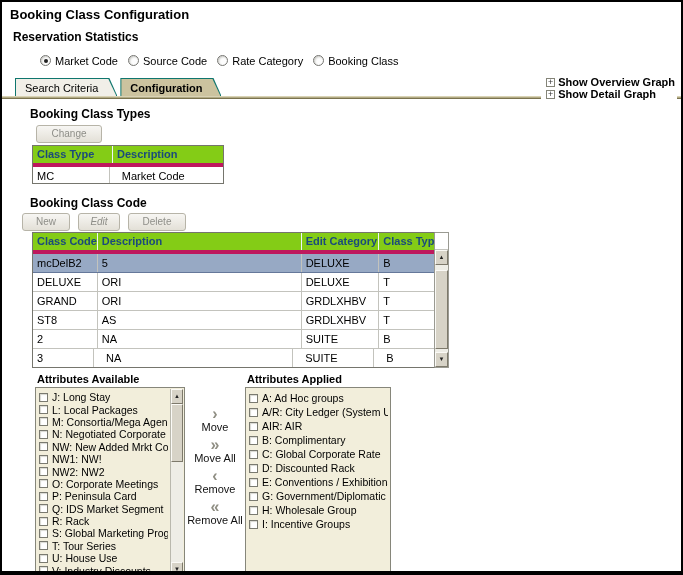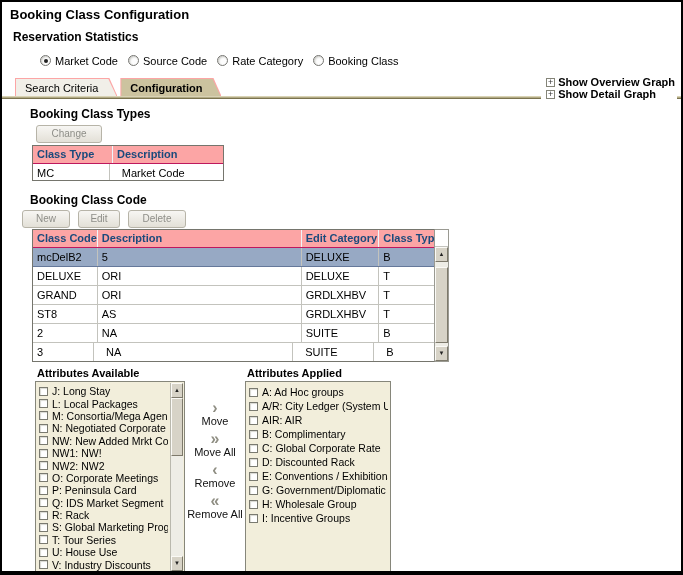--- a/index.html
+++ b/index.html
@@ -19,21 +19,21 @@
   .radio-row{margin:10px 0 0 38px;display:flex;align-items:center;gap:10px;height:13px;}
   .radio-opt{display:flex;align-items:center;gap:4px;cursor:default;}
   .radio{width:11px;height:11px;border-radius:50%;border:1px solid #767672;
          background:#fdfdfd;box-shadow:inset 1px 1px 2px #c9c9c4;position:relative;flex:none;}
   .radio.checked::after{content:"";position:absolute;left:3px;top:3px;width:4px;height:4px;
          border-radius:50%;background:#222;}
 
   
   .tabstrip{position:relative;margin-top:11px;height:21px;}
   .tabs{display:flex;gap:3px;margin-left:13px;height:18px;}
-  .tab{position:relative;height:18px;background:#fca5a5;
+  .tab{position:relative;height:18px;background:#0f766e;
        clip-path:polygon(0 0,calc(100% - 8px) 0,100% 100%,0 100%);
        padding:1px 1px 0 1px;cursor:default;}
   .tab-in{height:100%;display:flex;align-items:center;
        clip-path:polygon(0 0,calc(100% - 8px) 0,100% 100%,0 100%);
        background:#f1efe8;padding:0 18px 0 9px;white-space:nowrap;}
   .tab.active .tab-in{background:#ccc39f;font-weight:bold;}
   .strip-line{position:absolute;left:0;right:0;bottom:0;height:3px;
        background:#b2aa85;border-top:1px solid #d8d2b4;border-bottom:1px solid #7b744f;}
   .graph-links{position:absolute;right:4px;top:-3px;background:#fff;padding:1px 2px 2px 5px;z-index:2;}
   .graph-link{display:flex;align-items:center;gap:3px;font-weight:bold;height:12px;cursor:default;}
@@ -41,26 +41,26 @@
        font-size:9px;line-height:7px;text-align:center;color:#3a3a3a;font-weight:normal;}
 
   
   .heading{font-size:12px;font-weight:bold;margin:8px 0 0 28px;}
   .heading.second{margin-top:12px;}
   .btn{display:inline-block;font-family:inherit;font-size:10px;color:#8e8e88;
        background:linear-gradient(#f7f6f3,#e3e0d7);border:1px solid #b7b4a8;border-radius:3px;
        padding:2px 0 3px 0;text-align:center;height:18px;cursor:default;}
   .btn-change{width:66px;margin:4px 0 0 34px;}
   .btnrow{margin:3px 0 0 20px;display:flex;gap:8px;}
-  .btn-new{width:48px;} .btn-edit{width:42px;} .btn-delete{width:58px;}
+  .btn-new{width:48px;} .btn-edit{width:42px;font-style:italic;} .btn-delete{width:58px;}
 
   
   .tbl{border:1px solid #75756d;background:#fff;}
   .tbl1{margin:2px 0 0 30px;width:192px;}
-  .hrow{display:flex;background:#fca5a5;border-bottom:1px solid #be185d;}
+  .hrow{display:flex;background:#84cc16;border-bottom:4px solid #be185d;}
   .hcell{color:#1a4a7c;font-weight:bold;padding:2px 4px 3px 4px;height:17px;
          border-right:1px solid #eef5fb;white-space:nowrap;overflow:hidden;}
   .hcell:last-child{border-right:none;}
   .trow{display:flex;background:#fff;border-bottom:1px solid #c3c3bd;}
   .trow:last-child{border-bottom:none;gap:8px;}
   .tcell{padding:3px 4px;height:18px;border-right:1px solid #c3c3bd;
          white-space:nowrap;overflow:hidden;}
   .tcell:last-child{border-right:none;}
   .tbl1 .hcell:nth-child(1),.tbl1 .tcell:nth-child(1){width:80px;}
   .tbl1 .hcell:nth-child(2),.tbl1 .tcell:nth-child(2){width:110px;}

